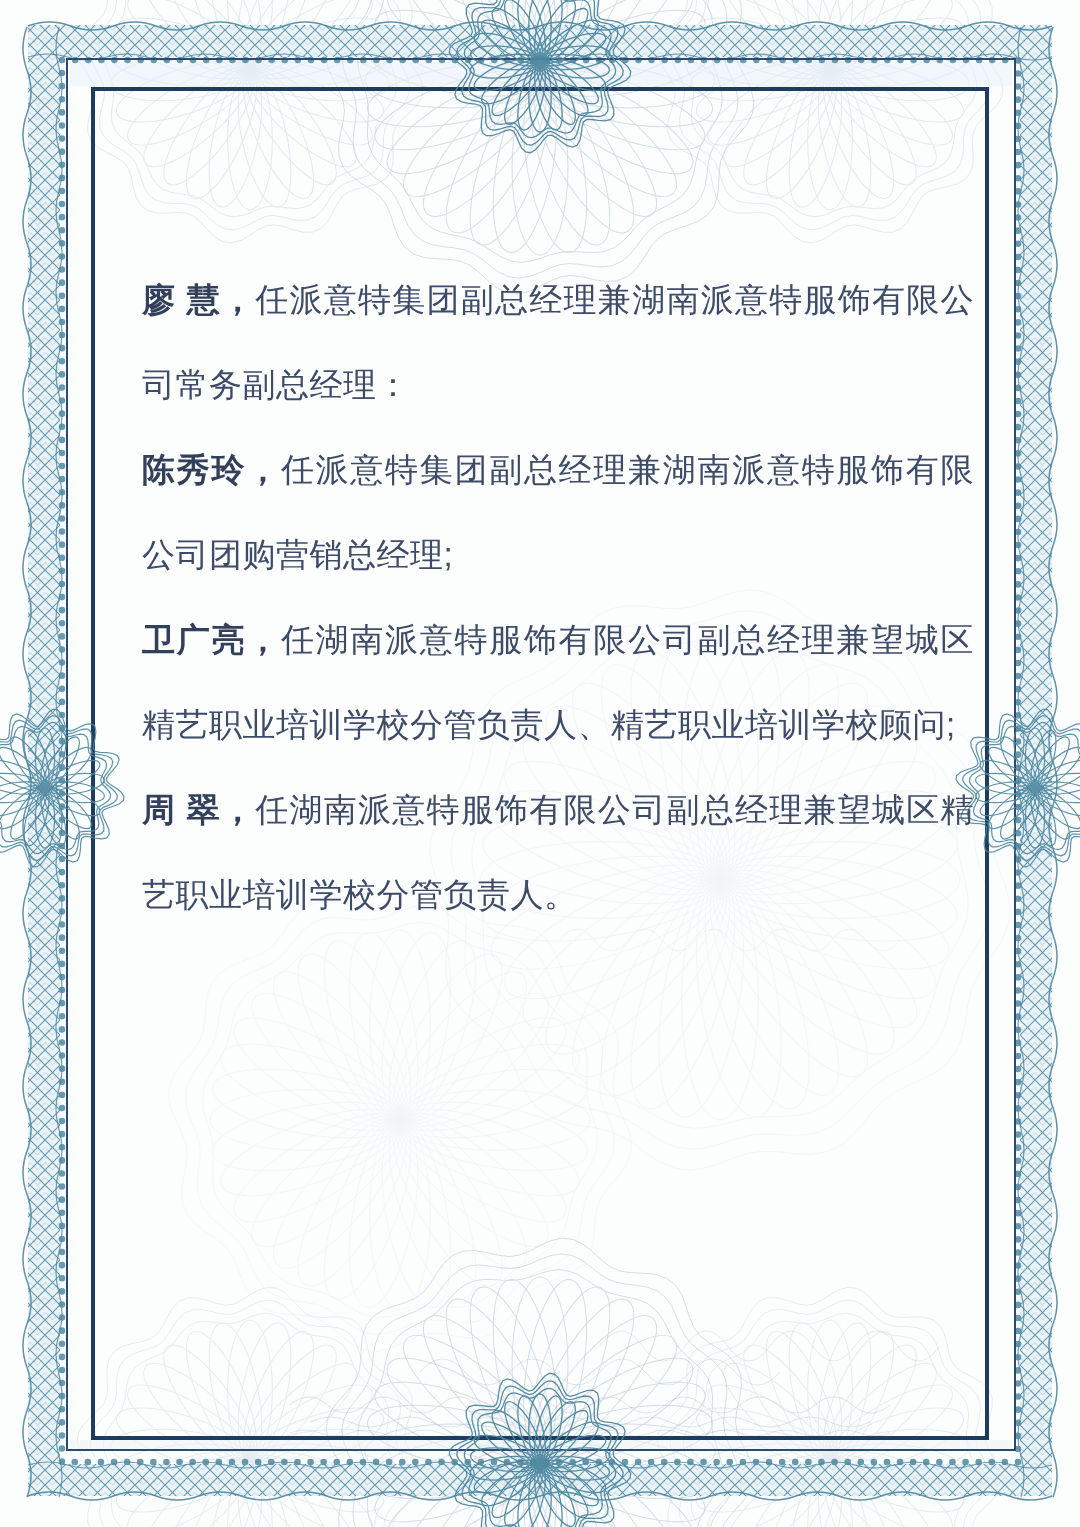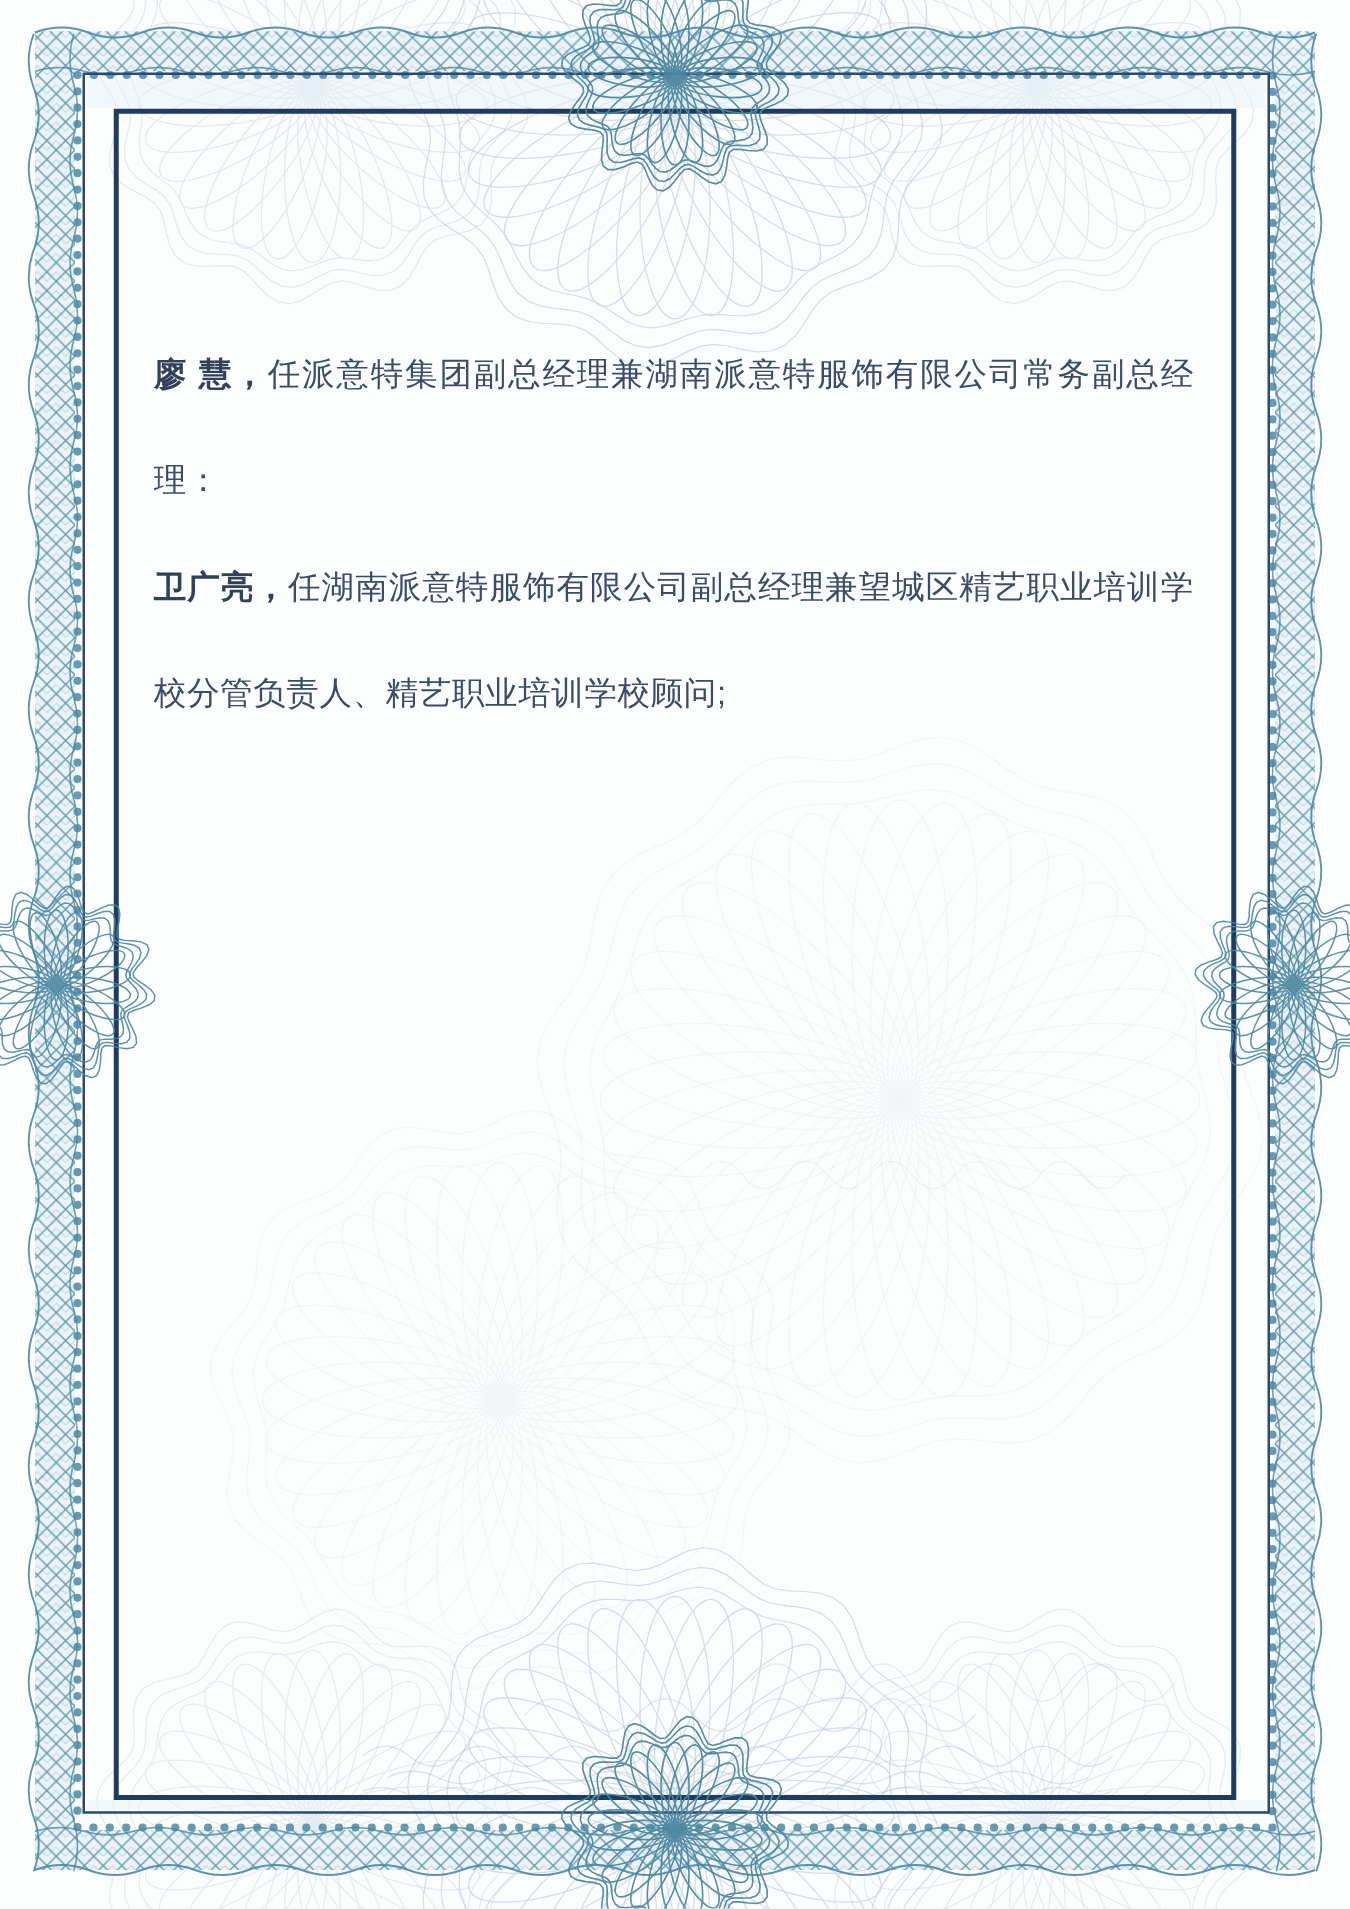--- a/index.html
+++ b/index.html
@@ -9,22 +9,22 @@
     background:#fcfdfd;
     overflow:hidden;
     font-family:"Liberation Sans","DejaVu Sans",sans-serif;
   }
   .border-svg{
     position:absolute;left:0;top:0;width:1080px;height:1527px;
     pointer-events:none;
   }
   .content{
     position:absolute;
-    left:123px;top:257px;width:832px;
-    font-size:26px;
+    left:142px;top:257px;width:832px;
+    font-size:33px;
     line-height:85px;
     letter-spacing:.5px;
     color:#3d4b68;
     text-align:justify;
     text-justify:inter-ideograph;
     font-weight:500;
     z-index:3;
   }
   .content p{margin:0;padding:0;}
   .content .pname{
@@ -499,16 +499,18 @@
           <ellipse cx="1035" cy="758.0" rx="9.6" ry="30.0" transform="rotate(343.6363636363636 1035 788)"></ellipse>
           <path d="M1096.2 788.0L1099.1 791.4L1100.6 794.9L1100.1 798.3L1097.7 801.3L1094.1 803.8L1090.4 806.0L1087.7 808.2L1086.6 811.0L1086.9 814.4L1088.0 818.6L1088.8 822.9L1088.4 826.8L1086.3 829.5L1082.7 830.9L1078.3 831.3L1074.0 831.3L1070.5 831.9L1068.2 833.7L1066.7 836.9L1065.6 841.0L1064.1 845.1L1061.8 848.3L1058.6 849.6L1054.8 849.0L1050.8 847.1L1047.1 845.0L1043.8 843.7L1040.9 844.1L1038.0 846.2L1035.0 849.2L1031.6 852.1L1028.1 853.6L1024.7 853.1L1021.7 850.7L1019.2 847.1L1017.0 843.4L1014.8 840.7L1012.0 839.6L1008.6 839.9L1004.4 841.0L1000.1 841.8L996.2 841.4L993.5 839.3L992.1 835.7L991.7 831.3L991.7 827.0L991.1 823.5L989.3 821.2L986.1 819.7L982.0 818.6L977.9 817.1L974.7 814.8L973.4 811.6L974.0 807.8L975.9 803.8L978.0 800.1L979.3 796.8L978.9 793.9L976.8 791.0L973.8 788.0L970.9 784.6L969.4 781.1L969.9 777.7L972.3 774.7L975.9 772.2L979.6 770.0L982.3 767.8L983.4 765.0L983.1 761.6L982.0 757.4L981.2 753.1L981.6 749.2L983.7 746.5L987.3 745.1L991.7 744.7L996.0 744.7L999.5 744.1L1001.8 742.3L1003.3 739.1L1004.4 735.0L1005.9 730.9L1008.2 727.7L1011.4 726.4L1015.2 727.0L1019.2 728.9L1022.9 731.0L1026.2 732.3L1029.1 731.9L1032.0 729.8L1035.0 726.8L1038.4 723.9L1041.9 722.4L1045.3 722.9L1048.3 725.3L1050.8 728.9L1053.0 732.6L1055.2 735.3L1058.0 736.4L1061.4 736.1L1065.6 735.0L1069.9 734.2L1073.8 734.6L1076.5 736.7L1077.9 740.3L1078.3 744.7L1078.3 749.0L1078.9 752.5L1080.7 754.8L1083.9 756.3L1088.0 757.4L1092.1 758.9L1095.3 761.2L1096.6 764.4L1096.0 768.2L1094.1 772.2L1092.0 775.9L1090.7 779.2L1091.1 782.1L1093.2 785.0L1096.2 788.0Z"></path>
           <path d="M1101.0 788.0L1105.0 791.7L1107.3 795.6L1106.8 799.4L1103.6 802.6L1098.8 805.1L1093.9 807.1L1090.4 809.3L1089.2 812.1L1090.1 816.1L1092.2 821.0L1093.8 826.2L1093.8 830.7L1091.5 833.7L1087.1 834.9L1081.7 834.7L1076.4 834.0L1072.3 834.1L1069.9 836.0L1068.7 839.9L1068.0 845.2L1066.8 850.5L1064.6 854.4L1061.0 855.8L1056.7 854.7L1052.1 851.8L1047.9 848.5L1044.3 846.6L1041.2 847.0L1038.2 849.8L1035.0 854.0L1031.3 858.0L1027.4 860.3L1023.6 859.8L1020.4 856.6L1017.9 851.8L1015.9 846.9L1013.7 843.4L1010.9 842.2L1006.9 843.1L1002.0 845.2L996.8 846.8L992.3 846.8L989.3 844.5L988.1 840.1L988.3 834.7L989.0 829.4L988.9 825.3L987.0 822.9L983.1 821.7L977.8 821.0L972.5 819.8L968.6 817.6L967.2 814.0L968.3 809.7L971.2 805.1L974.5 800.9L976.4 797.3L976.0 794.2L973.2 791.2L969.0 788.0L965.0 784.3L962.7 780.4L963.2 776.6L966.4 773.4L971.2 770.9L976.1 768.9L979.6 766.7L980.8 763.9L979.9 759.9L977.8 755.0L976.2 749.8L976.2 745.3L978.5 742.3L982.9 741.1L988.3 741.3L993.6 742.0L997.7 741.9L1000.1 740.0L1001.3 736.1L1002.0 730.8L1003.2 725.5L1005.4 721.6L1009.0 720.2L1013.3 721.3L1017.9 724.2L1022.1 727.5L1025.7 729.4L1028.8 729.0L1031.8 726.2L1035.0 722.0L1038.7 718.0L1042.6 715.7L1046.4 716.2L1049.6 719.4L1052.1 724.2L1054.1 729.1L1056.3 732.6L1059.1 733.8L1063.1 732.9L1068.0 730.8L1073.2 729.2L1077.7 729.2L1080.7 731.5L1081.9 735.9L1081.7 741.3L1081.0 746.6L1081.1 750.7L1083.0 753.1L1086.9 754.3L1092.2 755.0L1097.5 756.2L1101.4 758.4L1102.8 762.0L1101.7 766.3L1098.8 770.9L1095.5 775.1L1093.6 778.7L1094.0 781.8L1096.8 784.8L1101.0 788.0Z"></path>
           <path d="M1105.8 788.0L1111.0 792.0L1113.9 796.3L1113.4 800.4L1109.4 803.8L1103.4 806.3L1097.3 808.2L1093.1 810.3L1091.9 813.3L1093.4 817.7L1096.3 823.4L1098.8 829.4L1099.2 834.6L1096.7 837.9L1091.5 838.9L1085.1 838.1L1078.8 836.7L1074.2 836.4L1071.6 838.4L1070.7 842.9L1070.4 849.3L1069.5 855.8L1067.3 860.5L1063.4 862.1L1058.5 860.4L1053.3 856.4L1048.6 852.1L1044.7 849.5L1041.5 849.9L1038.4 853.4L1035.0 858.8L1031.0 864.0L1026.7 866.9L1022.6 866.4L1019.2 862.4L1016.7 856.4L1014.8 850.3L1012.7 846.1L1009.7 844.9L1005.3 846.4L999.6 849.3L993.6 851.8L988.4 852.2L985.1 849.7L984.1 844.5L984.9 838.1L986.3 831.8L986.6 827.2L984.6 824.6L980.1 823.7L973.7 823.4L967.2 822.5L962.5 820.3L960.9 816.4L962.6 811.5L966.6 806.3L970.9 801.6L973.5 797.7L973.1 794.5L969.6 791.4L964.2 788.0L959.0 784.0L956.1 779.7L956.6 775.6L960.6 772.2L966.6 769.7L972.7 767.8L976.9 765.7L978.1 762.7L976.6 758.3L973.7 752.6L971.2 746.6L970.8 741.4L973.3 738.1L978.5 737.1L984.9 737.9L991.2 739.3L995.8 739.6L998.4 737.6L999.3 733.1L999.6 726.7L1000.5 720.2L1002.7 715.5L1006.6 713.9L1011.5 715.6L1016.7 719.6L1021.4 723.9L1025.3 726.5L1028.5 726.1L1031.6 722.6L1035.0 717.2L1039.0 712.0L1043.3 709.1L1047.4 709.6L1050.8 713.6L1053.3 719.6L1055.2 725.7L1057.3 729.9L1060.3 731.1L1064.7 729.6L1070.4 726.7L1076.4 724.2L1081.6 723.8L1084.9 726.3L1085.9 731.5L1085.1 737.9L1083.7 744.2L1083.4 748.8L1085.4 751.4L1089.9 752.3L1096.3 752.6L1102.8 753.5L1107.5 755.7L1109.1 759.6L1107.4 764.5L1103.4 769.7L1099.1 774.4L1096.5 778.3L1096.9 781.5L1100.4 784.6L1105.8 788.0Z"></path>
         </g>
       </g>
   </svg>
 
   <div class="content">
     <p><span class="pname">廖 慧，</span><span>任派意特集团副总经理兼湖南派意特服饰有限公司常务副总经理：</span></p>
+    <p><span class="pname">陈秀玲，</span><span>任派意特集团副总经理兼湖南派意特服饰有限公司团购营销总经理;</span></p>
     <p><span class="pname">卫广亮，</span><span>任湖南派意特服饰有限公司副总经理兼望城区精艺职业培训学校分管负责人、精艺职业培训学校顾问;</span></p>
+    <p><span class="pname">周 翠，</span><span>任湖南派意特服饰有限公司副总经理兼望城区精艺职业培训学校分管负责人。</span></p>
   </div>
 
 </div>
 
 </body></html>

